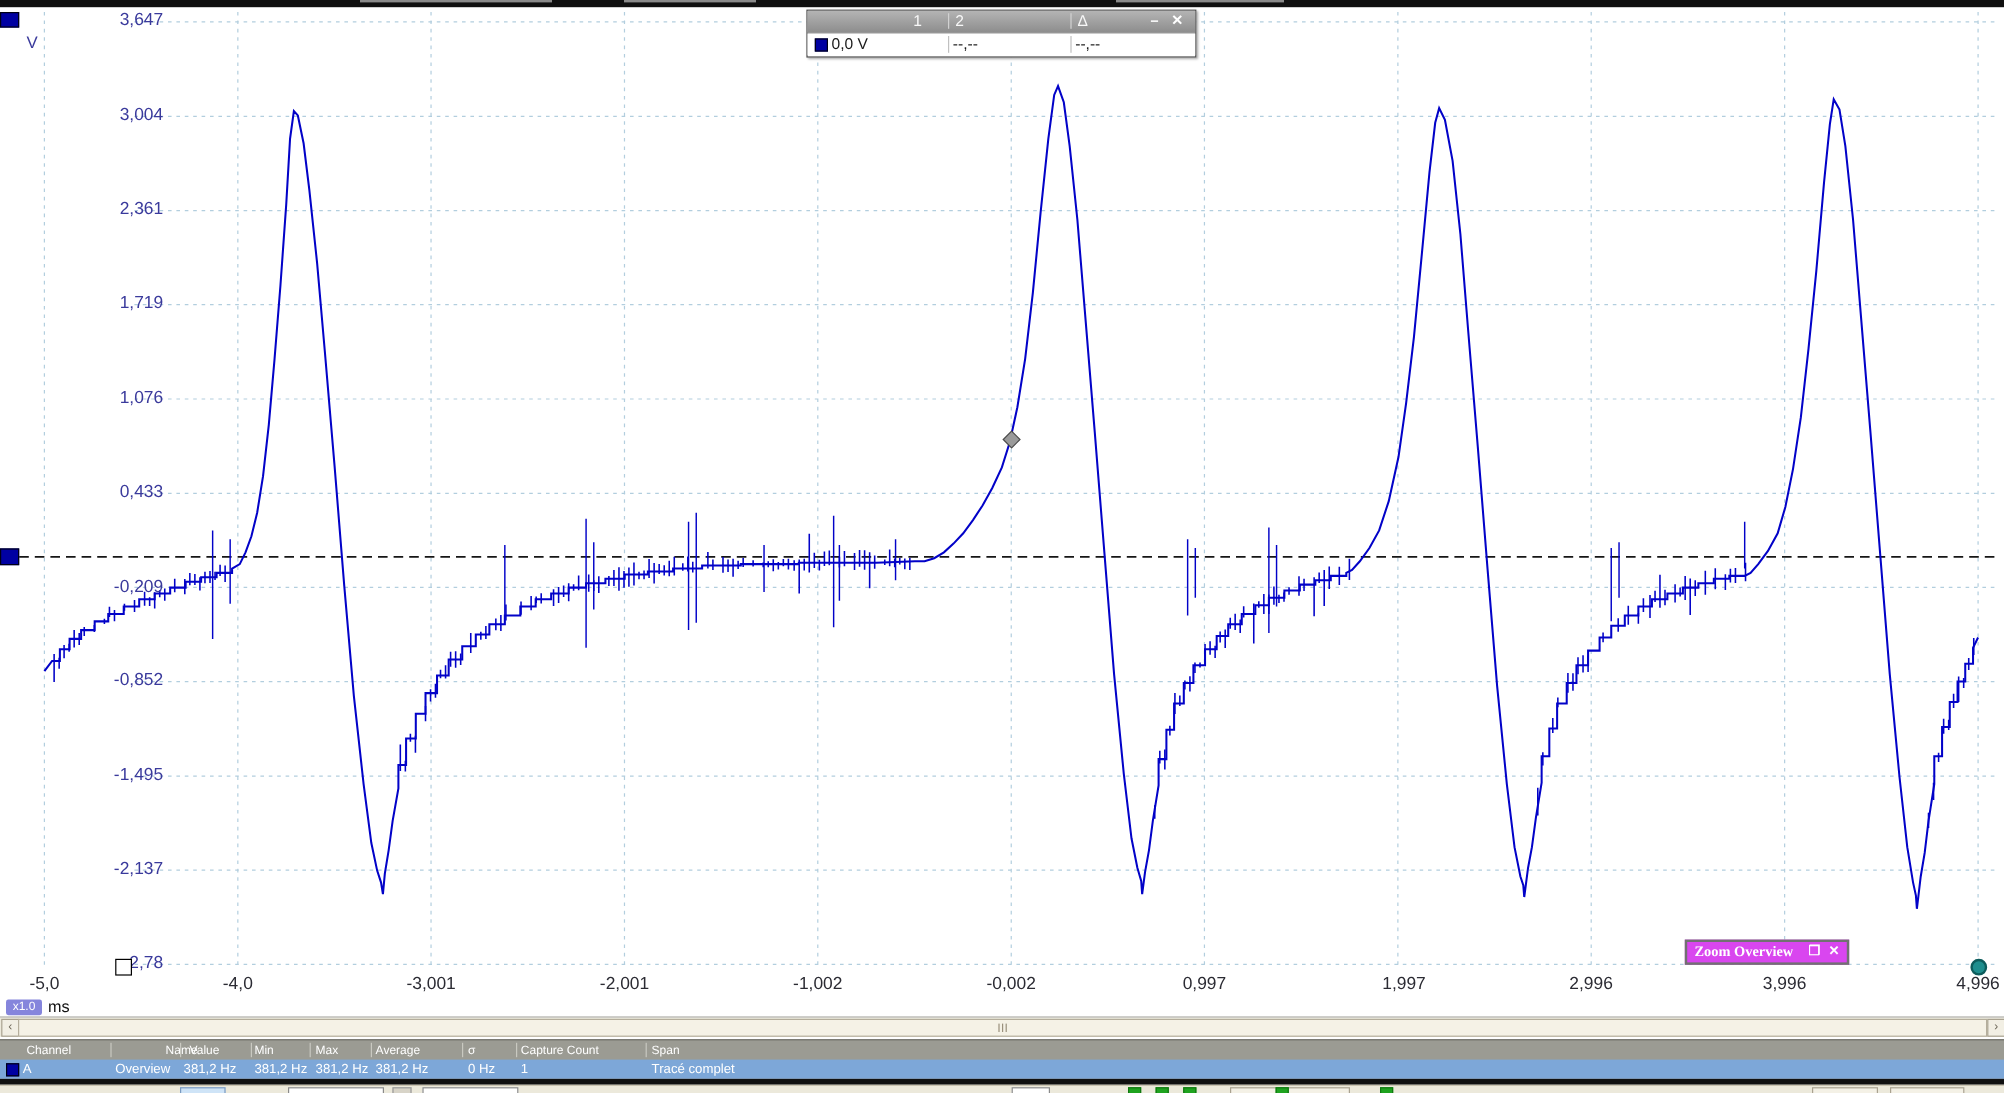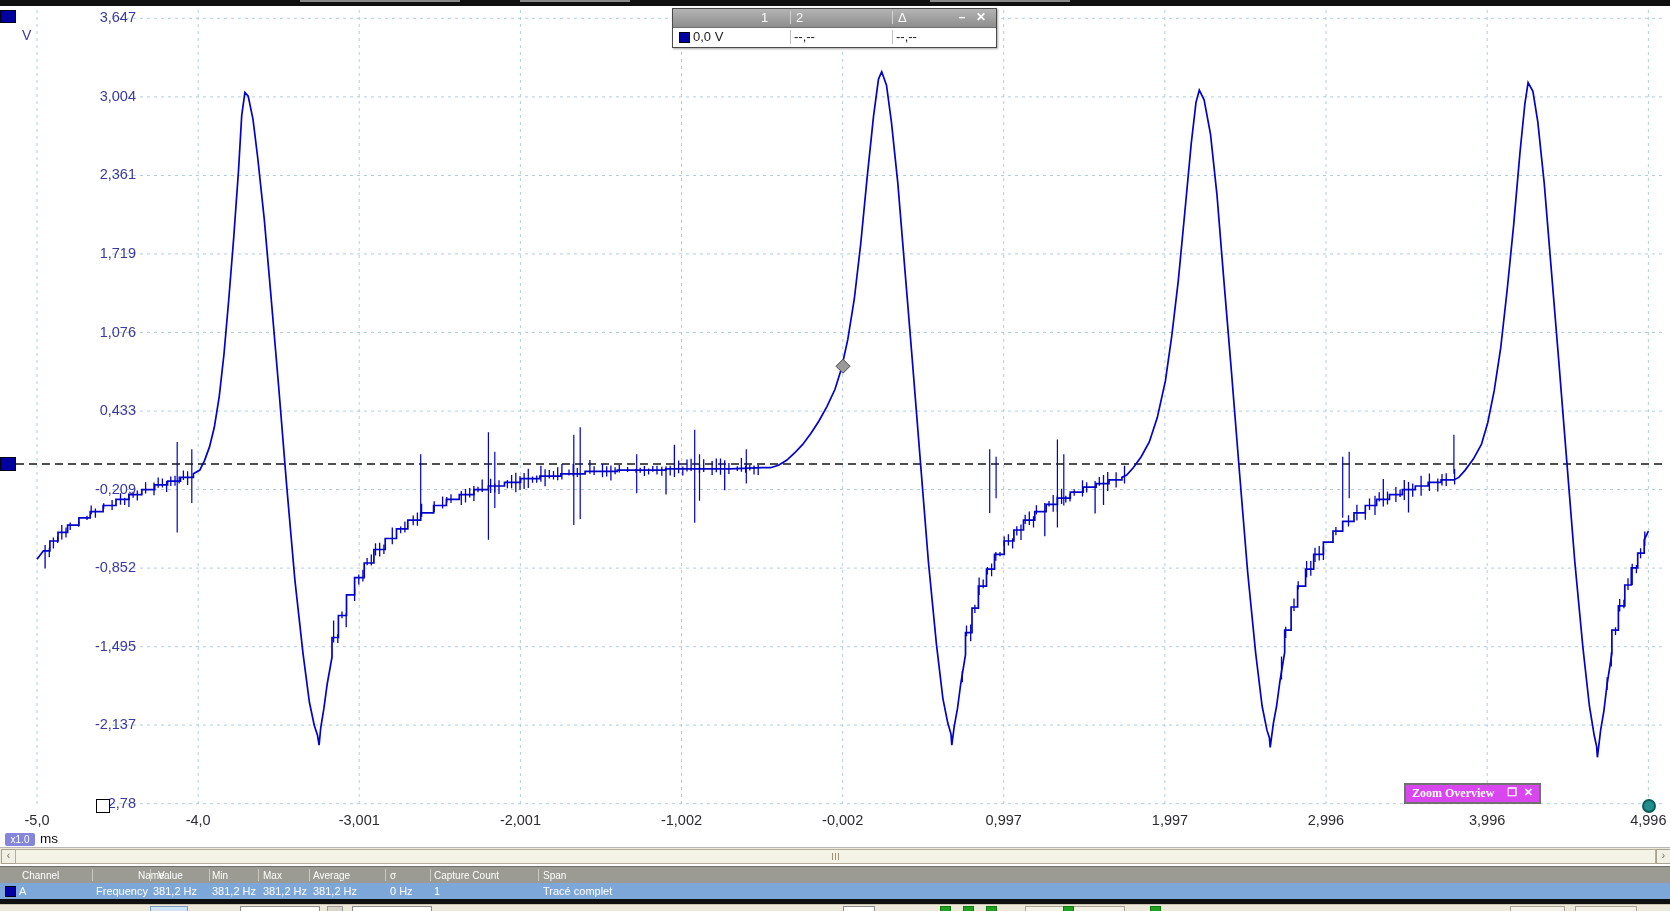--- a/index.html
+++ b/index.html
@@ -161,21 +161,21 @@
       <div class="th-sep" style="left: 209px;"></div>
       <div class="th-sep" style="left: 258px;"></div>
       <div class="th-sep" style="left: 309px;"></div>
       <div class="th-sep" style="left: 385px;"></div>
       <div class="th-sep" style="left: 430px;"></div>
       <div class="th-sep" style="left: 538px;"></div>
     </div>
 <div id="tbl-row" class="abs">
   <div class="chansq" style="position:absolute;left:5px;top:3px;width:9px;height:9px;"></div>
 <span class="td" style="left: 19px;">A</span>
-      <span class="td" style="left: 96px;">Frequency</span>
+      <span class="td" style="left: 96px;">Overview</span>
       <span class="td" style="left: 153px;">381,2 Hz</span>
       <span class="td" style="left: 212px;">381,2 Hz</span>
       <span class="td" style="left: 263px;">381,2 Hz</span>
       <span class="td" style="left: 313px;">381,2 Hz</span>
       <span class="td" style="left: 390px;">0 Hz</span>
       <span class="td" style="left: 434px;">1</span>
       <span class="td" style="left: 543px;">Tracé complet</span>
     </div>
 <div id="black-bar" class="abs"></div>
 

